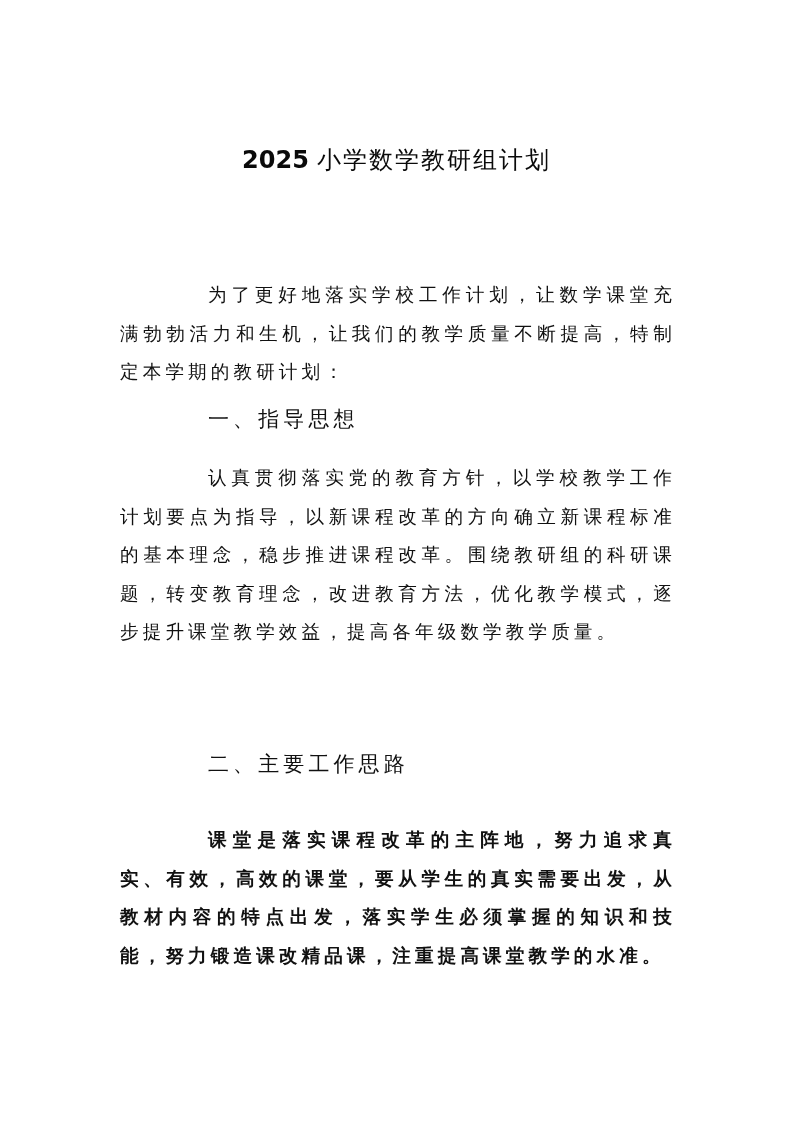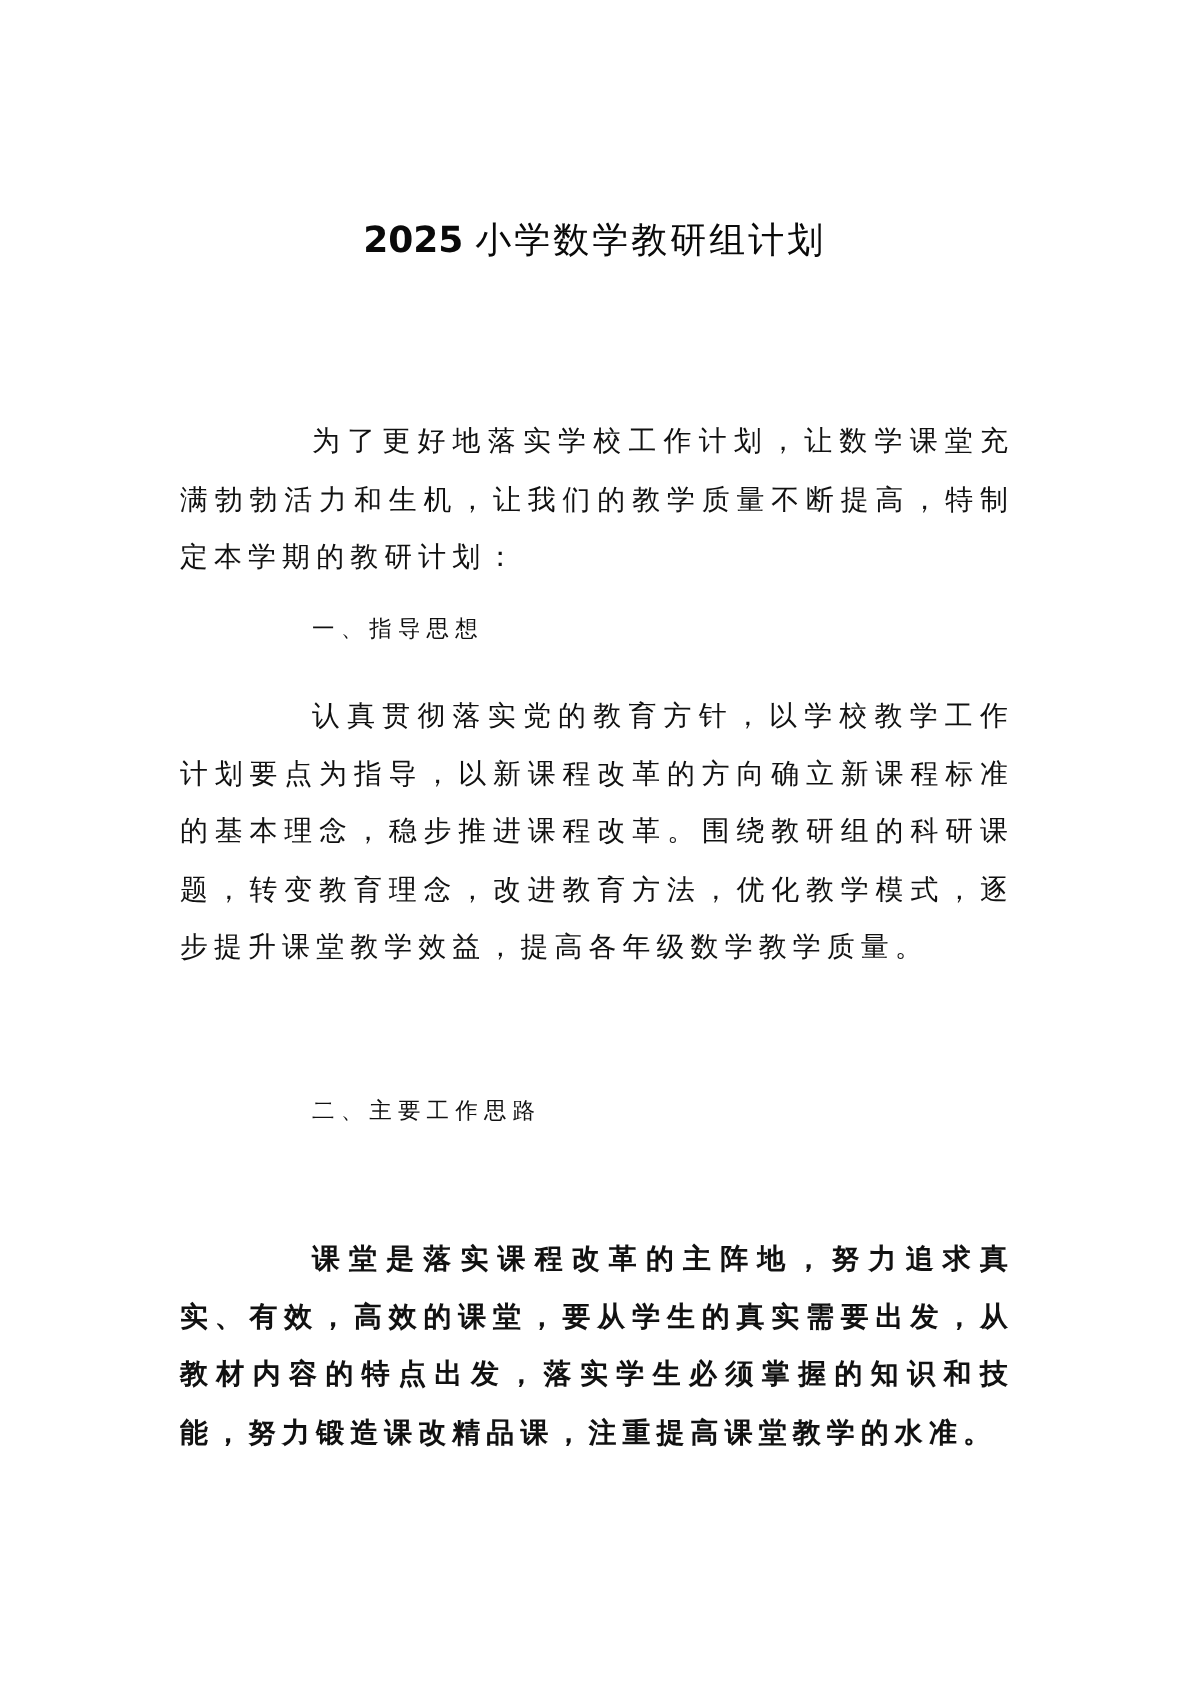--- a/index.html
+++ b/index.html
@@ -48,29 +48,29 @@
     font-size: 18.6px;
     line-height: 38.5px;
     letter-spacing: 4.1px;
     text-align: justify;
     text-indent: 88px;
     margin: 0;
   }
   .heading {
     position: absolute;
     left: 208px;
-    font-size: 15px;
+    font-size: 21px;
     line-height: 38.5px;
     letter-spacing: 4.1px;
     margin: 0;
   }
   #p1 { top: 236px; margin-top: 40px; }
   #h1 { top: 400px; }
   #p2 { top: 459px; }
-  #h2 { top: 721px; }
+  #h2 { top: 745px; }
   #p3 { top: 821px; font-weight: bold; }
 </style>
 </head>
 <body>
 
 <div class="page">
 
   <h1 class="title">
     <span class="year">2025</span><span class="name">小学数学教研组计划</span>
   </h1>

